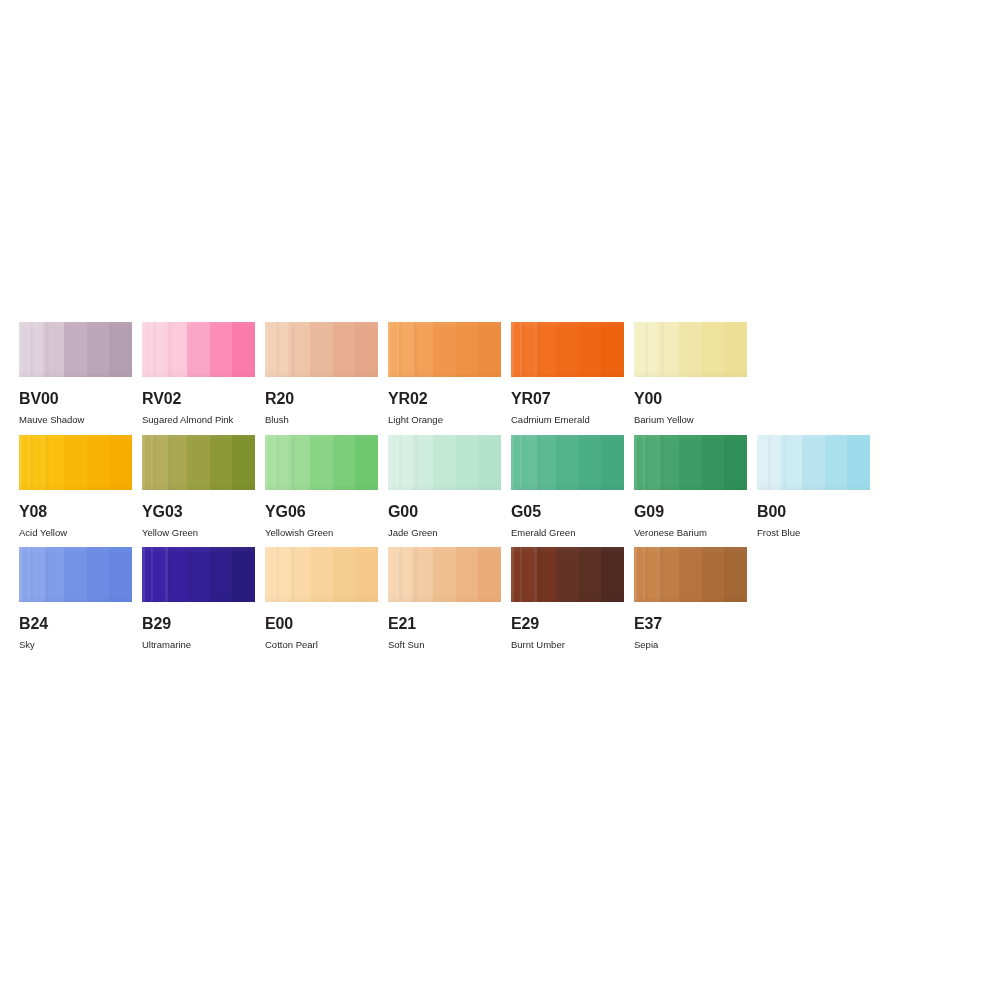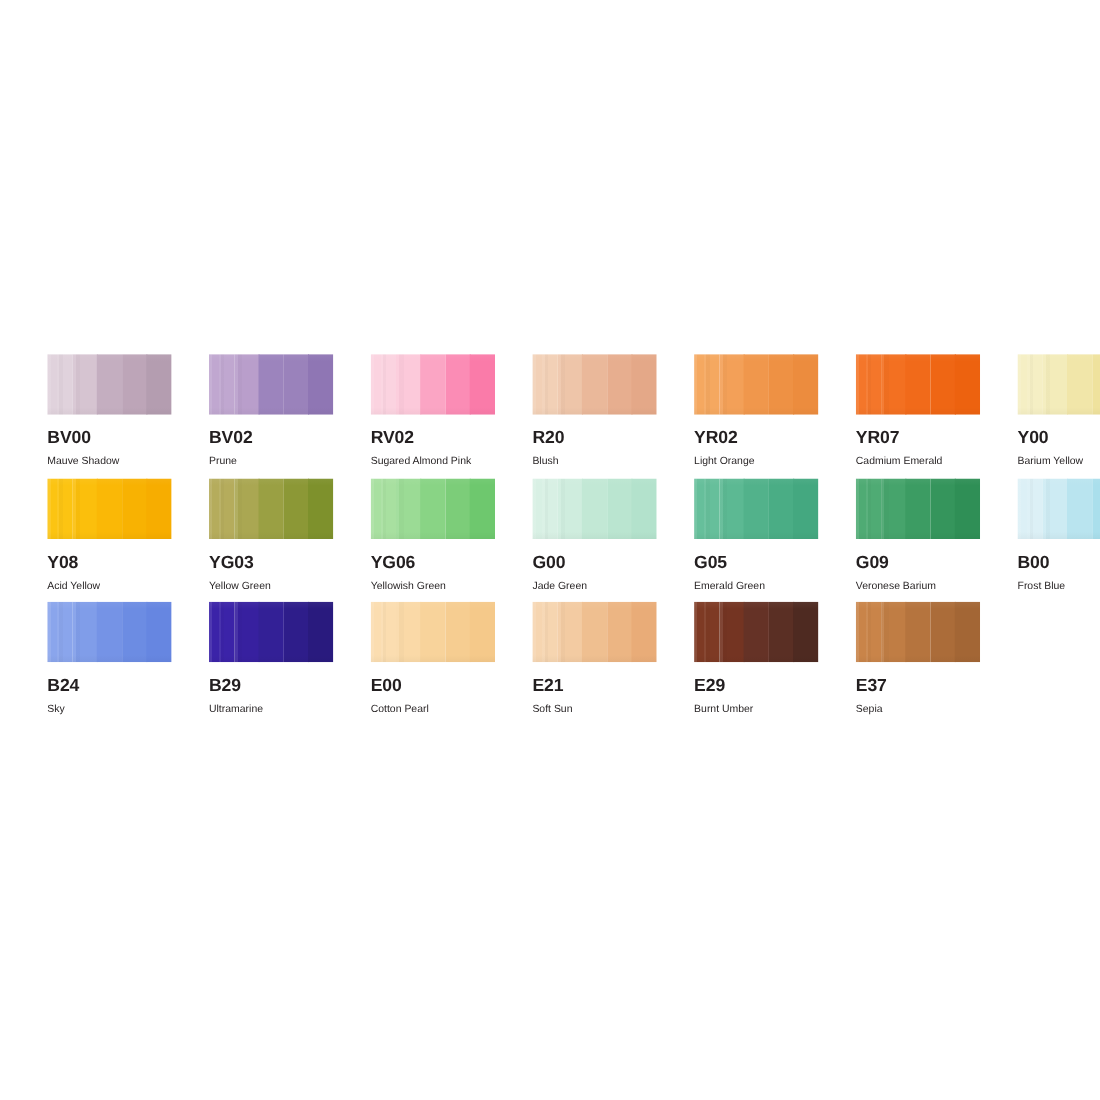--- a/index.html
+++ b/index.html
@@ -25,21 +25,20 @@
 
   .swatch-row {
     display: flex;
     margin-bottom: 10px;
   }
 
   .swatch-cell {
     width: 113px;
     margin-right: 10px;
     position: relative;
-    margin-left: 24px;
   }
   .swatch-cell:last-child { margin-right: 0; }
 
   .swatch-chip {
     width: 113px;
     height: 55px;
     position: relative;
     overflow: hidden;
   }
 
@@ -108,33 +107,20 @@
           <div class="band" style="left: 60%; width: 20.35%; background: rgb(189, 165, 184);"></div>
           <div class="band" style="left: 80%; width: 20.35%; background: rgb(180, 157, 176);"></div>
           <div class="streaks"></div>
           <div class="vignette"></div>
         </div>
         <div class="swatch-code">BV00</div>
         <div class="swatch-name">Mauve Shadow</div>
       </div>
       <div class="swatch-cell">
         <div class="swatch-chip">
-          <div class="band" style="left: 0%; width: 20.35%; background: rgb(192, 167, 208);"></div>
-          <div class="band" style="left: 20%; width: 20.35%; background: rgb(185, 158, 203);"></div>
-          <div class="band" style="left: 40%; width: 20.35%; background: rgb(156, 132, 189);"></div>
-          <div class="band" style="left: 60%; width: 20.35%; background: rgb(154, 130, 187);"></div>
-          <div class="band" style="left: 80%; width: 20.35%; background: rgb(143, 118, 180);"></div>
-          <div class="streaks"></div>
-          <div class="vignette"></div>
-        </div>
-        <div class="swatch-code">BV02</div>
-        <div class="swatch-name">Prune</div>
-      </div>
-      <div class="swatch-cell">
-        <div class="swatch-chip">
           <div class="band" style="left: 0%; width: 20.35%; background: rgb(251, 211, 224);"></div>
           <div class="band" style="left: 20%; width: 20.35%; background: rgb(252, 201, 218);"></div>
           <div class="band" style="left: 40%; width: 20.35%; background: rgb(251, 165, 196);"></div>
           <div class="band" style="left: 60%; width: 20.35%; background: rgb(251, 140, 181);"></div>
           <div class="band" style="left: 80%; width: 20.35%; background: rgb(250, 123, 169);"></div>
           <div class="streaks"></div>
           <div class="vignette"></div>
         </div>
         <div class="swatch-code">RV02</div>
         <div class="swatch-name">Sugared Almond Pink</div>

